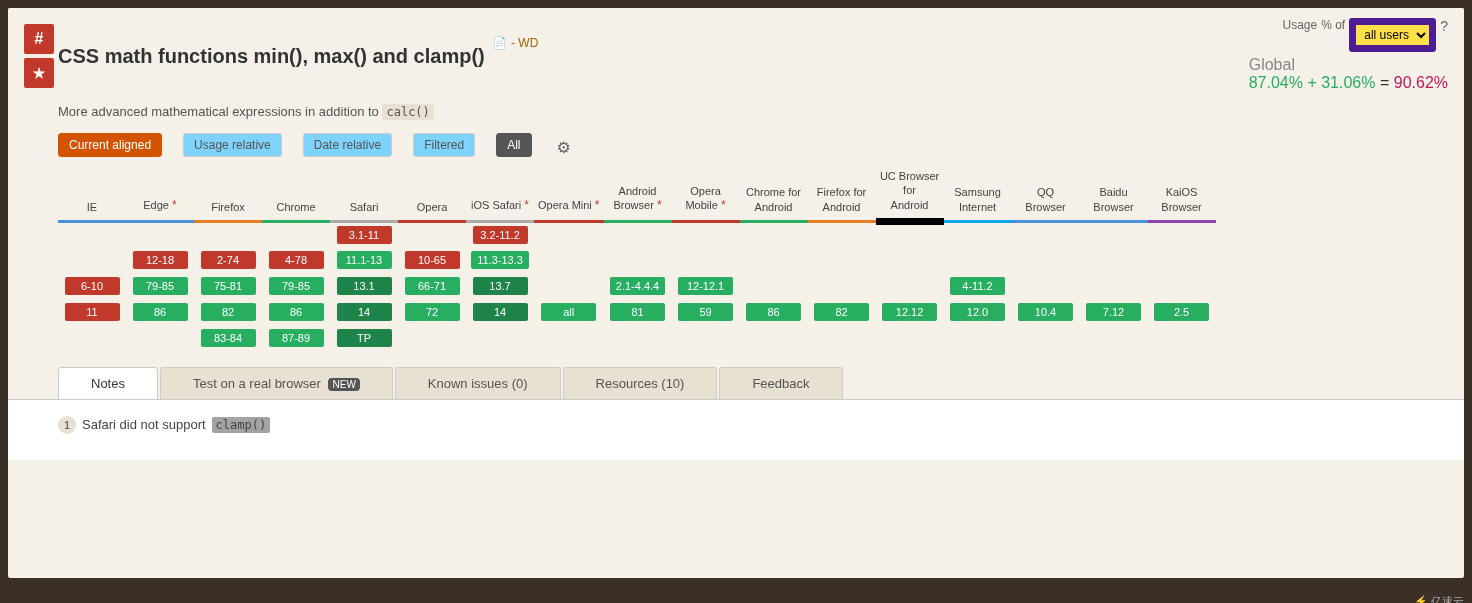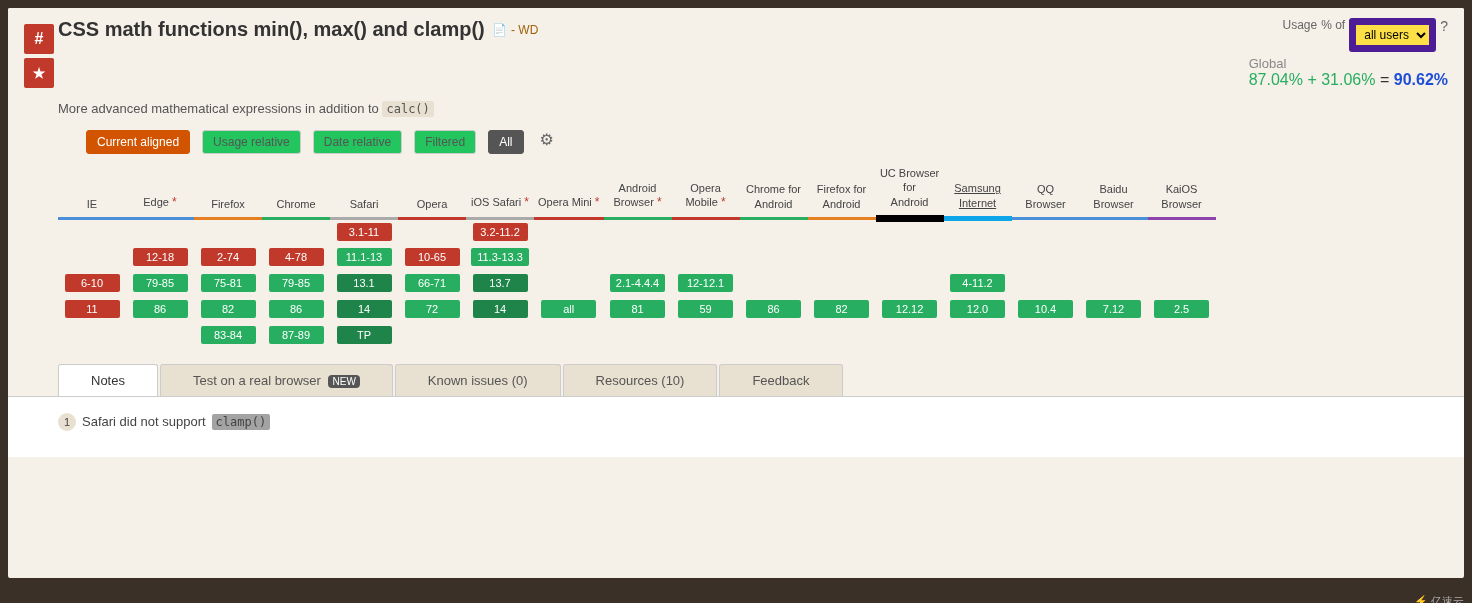--- a/index.html
+++ b/index.html
@@ -45,33 +45,33 @@
       background: #f5f0e8;
     }
     .subtitle code {
       background: #e8e0d0;
       padding: 1px 4px;
       border-radius: 2px;
       font-family: monospace;
       font-size: 12px;
     }
     .filter-bar {
-      padding: 8px 12px 8px 78px;
-      display: flex;
-      align-items: flex-start;
-      gap: 12px;
+      padding: 8px 12px 8px 50px;
+      display: flex;
+      align-items: flex-end;
+      gap: 21px;
       background: #f5f0e8;
     }
     .filter-btn {
       padding: 4px 10px;
       border-radius: 3px;
       border: 1px solid #ccc;
       cursor: pointer;
       font-size: 12px;
-      background: #22c55e;
+      background: #7dd3fc;
       color: #555;
     }
     .filter-btn.active {
       background: #d35400;
       color: white;
       border-color: #d35400;
     }
     .filter-btn.active-all {
       background: #555;
       color: white;
@@ -112,21 +112,21 @@
     .browser-underline-chrome { border-bottom: 3px solid #27ae60; }
     .browser-underline-safari { border-bottom: 3px solid #aaa; }
     .browser-underline-opera { border-bottom: 3px solid #c0392b; }
     .browser-underline-ios { border-bottom: 3px solid #aaa; }
     .browser-underline-operamini { border-bottom: 3px solid #c0392b; }
     .browser-underline-android { border-bottom: 3px solid #27ae60; }
     .browser-underline-operamobile { border-bottom: 3px solid #c0392b; }
     .browser-underline-chromeandroid { border-bottom: 3px solid #27ae60; }
     .browser-underline-firefoxandroid { border-bottom: 3px solid #e67e22; }
     .browser-underline-ucandroid { border-bottom: 7px solid #000000; }
-    .browser-underline-samsung { border-bottom: 5px solid #0ea5e9; text-decoration: underline; }
+    .browser-underline-samsung { border-bottom: 3px solid #0ea5e9; }
     .browser-underline-qq { border-bottom: 3px solid #4a90d9; }
     .browser-underline-baidu { border-bottom: 3px solid #4a90d9; }
     .browser-underline-kaios { border-bottom: 3px solid #8e44ad; }
     .cell {
       text-align: center;
       font-size: 11px;
       padding: 2px 2px;
       height: 26px;
       min-width: 68px;
     }
@@ -258,46 +258,46 @@
         <div class="side-icon-btn">
           <span>#</span>
         </div>
         <div class="side-icon-btn" style="font-size:14px;">
           <span>★</span>
         </div>
       </div>
 
       <div>
         <div style="display:flex; align-items:center; gap:8px;">
-          <h1 class="page-title" style="font-size:20px; font-weight:bold; color:#333;">CSS math functions min(), max() and clamp()</h1>
+          <h1 class="page-title" style="font-size:20px; font-weight:bold; color:#333;margin-top:27px;">CSS math functions min(), max() and clamp()</h1>
           <span style="font-size:12px; color:#666;">
             <span style="color:#c0392b;">📄</span>
             <span style="color:#a16207;">- WD</span>
           </span>
         </div>
       </div>
 
       <div style="text-align:right;">
         <div class="usage-controls" style="display:flex; align-items:flex-start; gap:4px; justify-content:flex-end;">
           <span style="font-size:12px; color:#666;">Usage</span>
           <span style="font-size:12px; color:#666;">% of</span>
           <select class="users-select">
             <option>all users</option>
           </select>
           <span class="question-mark">?</span>
         </div>
-        <div style="font-size:13px; color:#888; text-align:left;">
+        <div style="font-size:16px; color:#888; text-align:left;">
           <span>Global</span>
         </div>
         <div style="font-size:16px;">
           <span style="color:#27ae60;">87.04%</span>
           <span style="color:#27ae60;">+</span>
           <span style="color:#27ae60;">31.06%</span>
           <span style="color:#333;">=</span>
-          <span style="color:#1d4ed8; font-weight:bold;">90.62%</span>
+          <span style="color:#be185d; font-weight:normal;">90.62%</span>
         </div>
       </div>
     </div>
 
     <div class="subtitle">
       <span>More advanced mathematical expressions in addition to</span> <code>calc()</code>
     </div>
 
     <div class="filter-bar">
       <button class="filter-btn active">Current aligned</button>

